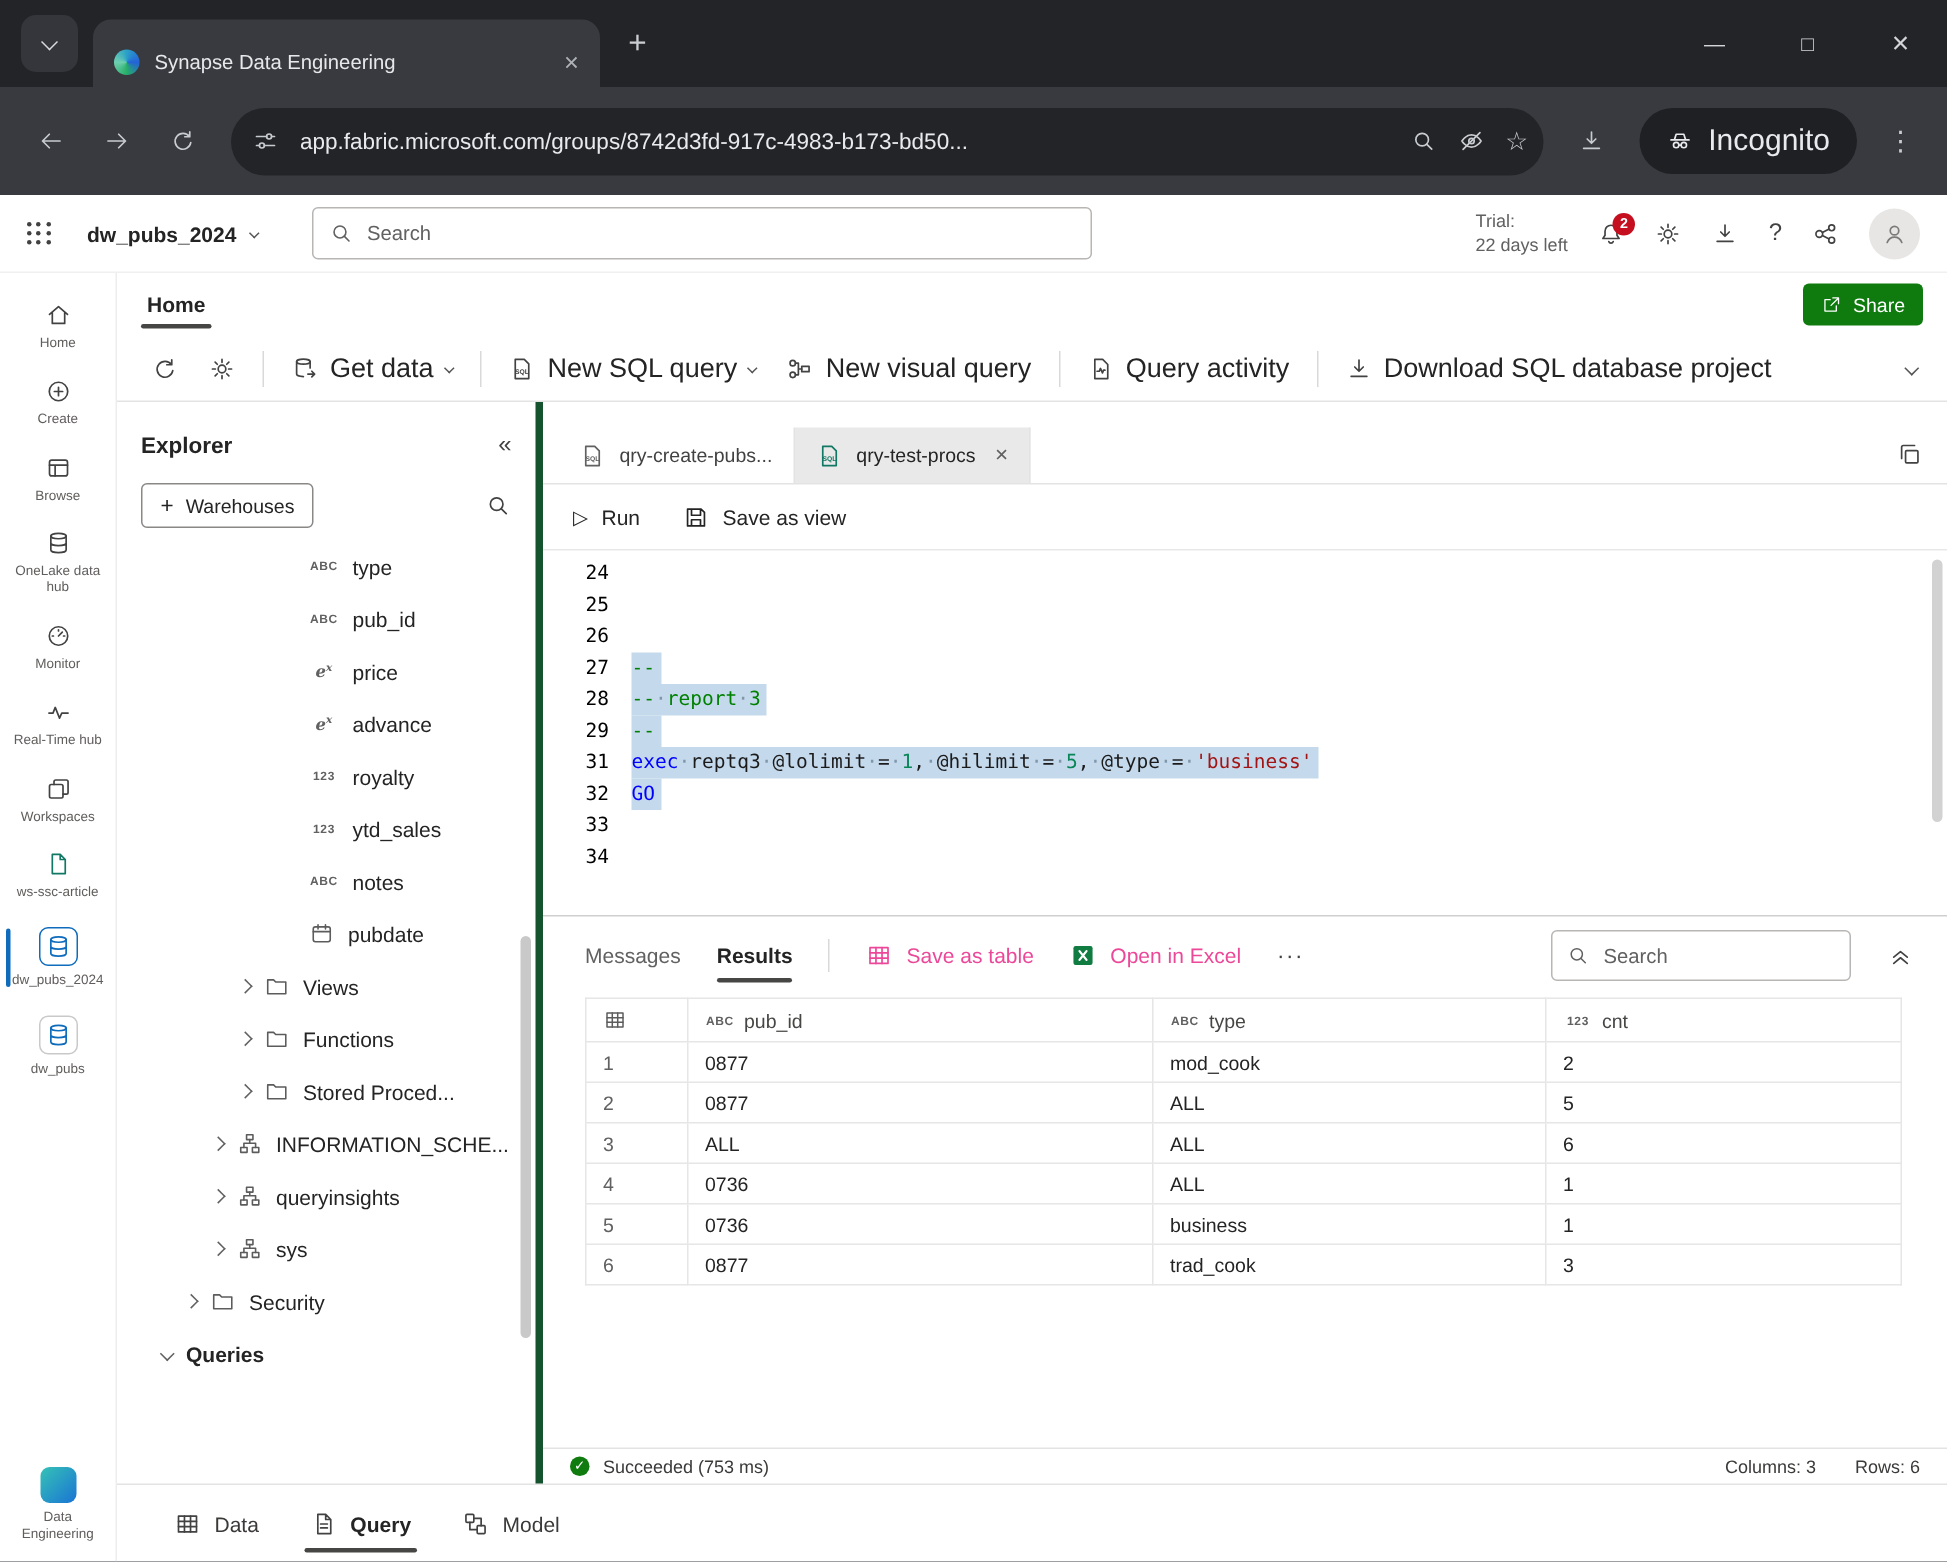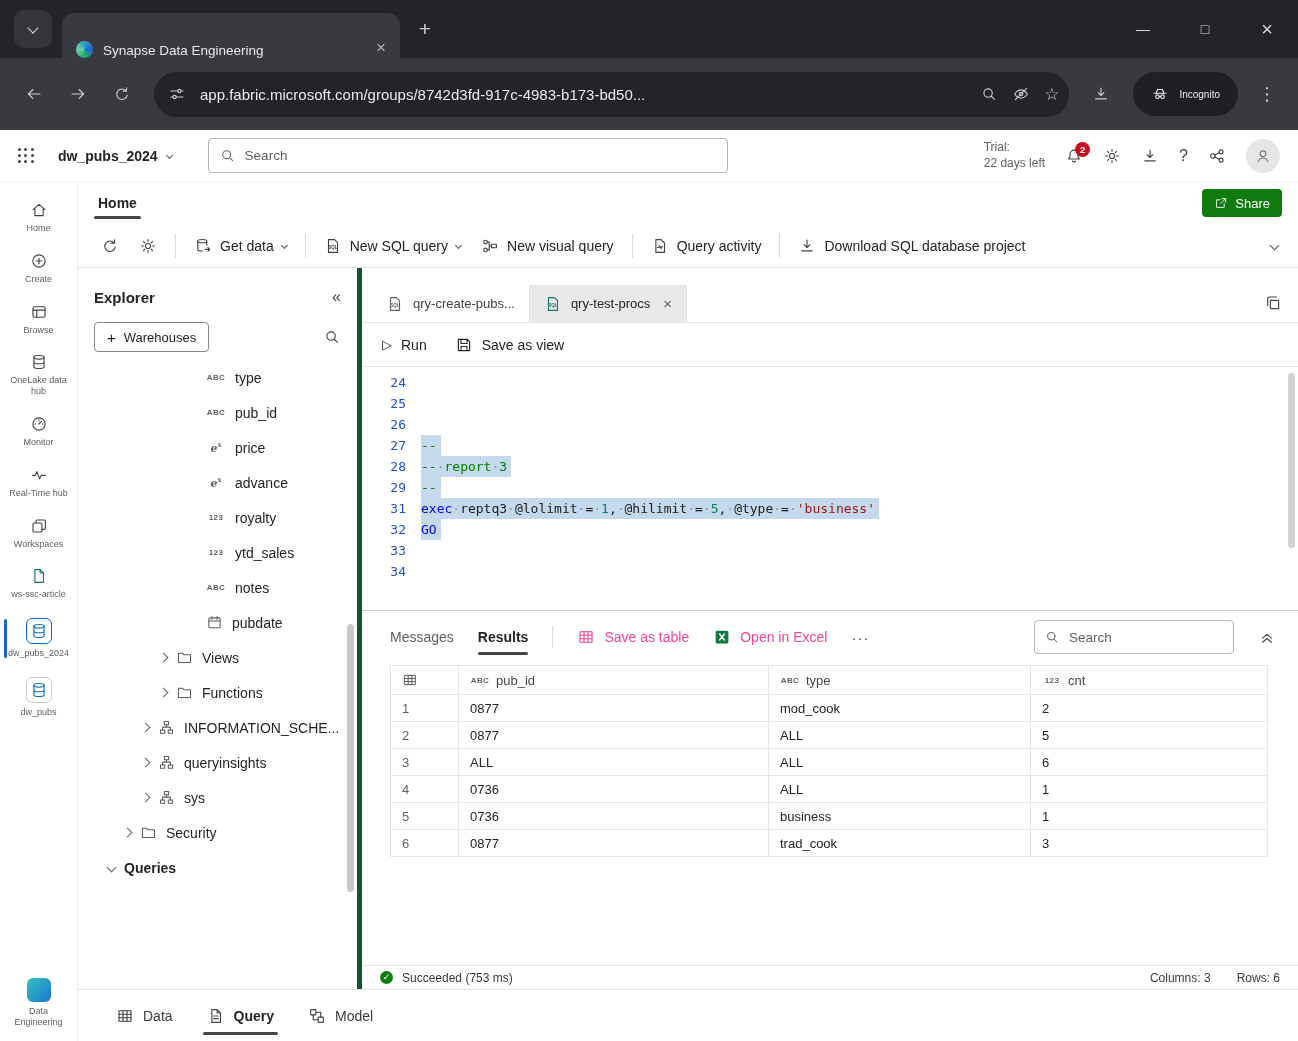--- a/index.html
+++ b/index.html
@@ -12,39 +12,39 @@
   .chev{display:inline-block;width:7px;height:7px;border-right:1.6px solid #555;border-bottom:1.6px solid #555;flex:none;}
   .chev.r{transform:rotate(-45deg);}
   .chev.d{transform:rotate(45deg);}
   .chev.sm{width:5px;height:5px;}
   
   .chrome{height:130px;background:#232428;}
   .tabstrip{height:58px;display:flex;align-items:flex-end;padding-left:10px;position:relative;}
   .tsearch{width:38px;height:38px;margin:0 10px 10px 4px;border-radius:10px;background:#34363b;
     display:flex;align-items:center;justify-content:center;}
   .tsearch .chev{border-color:#d8dadd;width:8px;height:8px;margin-top:-3px;}
-  .btab{width:338px;height:45px;background:#383a3f;border-radius:12px 12px 0 0;display:flex;align-items:flex-end;
+  .btab{width:338px;height:45px;background:#383a3f;border-radius:12px 12px 0 0;display:flex;align-items:center;
     gap:10px;padding:12px 10px 0 14px;color:#e6e8ea;}
   .favicon{width:17px;height:17px;border-radius:50%;flex:none;
     background:conic-gradient(#2aa0c8,#2462d8,#27ae68,#6fd0b0,#2aa0c8);}
   .btab-title{font-size:13.5px;flex:1;white-space:nowrap;overflow:hidden;}
   .btab-close{color:#aeb1b6;font-size:17px;padding:0 4px;}
   .newtab{width:34px;height:34px;margin:0 0 12px 8px;color:#c9ccd0;font-size:21px;display:flex;align-items:center;justify-content:center;}
   .winctl{position:absolute;right:0;top:0;height:58px;display:flex;}
   .winbtn{width:62px;height:100%;display:flex;align-items:center;justify-content:center;color:#d3d5d8;font-size:14px;}
   .winbtn.cls{font-size:20px;}
   .urlrow{height:72px;background:#383a3f;display:flex;align-items:center;padding:0 14px;gap:4px;color:#c8cbcf;}
   .navbtn{width:40px;height:40px;border-radius:50%;display:flex;align-items:center;justify-content:center;color:#c8cbcf;}
   .urlbar{flex:1;height:45px;background:#232428;border-radius:23px;display:flex;align-items:center;
     padding:0 10px 0 14px;gap:14px;margin:0 8px;color:#e8eaed;min-width:0;}
   .url-text{flex:1;font-size:15px;white-space:nowrap;overflow:hidden;color:#e8eaed;}
   .urlbar .ic{color:#c8cbcf;}
   .glyph-ic{font-size:17px;color:#c8cbcf;line-height:1;}
   .incog{height:44px;border-radius:22px;background:#1e2023;display:flex;align-items:center;gap:10px;
-    padding:0 18px;color:#e8eaed;font-size:10px;margin:0 8px;}
+    padding:0 18px;color:#e8eaed;font-size:20px;margin:0 8px;}
   .kebab{font-size:18px;color:#c8cbcf;padding:0 8px;}
   
   .app{position:absolute;top:130px;left:0;right:0;bottom:0;background:#fff;display:flex;flex-direction:column;}
   .appbar{height:52px;display:flex;align-items:center;padding:0 18px;gap:14px;border-bottom:1px solid #f0f0f0;flex:none;}
   .waffle{width:16px;height:16px;display:grid;grid-template-columns:repeat(3,1fr);gap:3px;flex:none;}
   .waffle i{background:#424242;border-radius:50%;width:3px;height:3px;}
   .ws-name{display:flex;align-items:center;gap:9px;font-size:14px;font-weight:700;color:#242424;margin-left:10px;}
   .appsearch{position:relative;margin-left:22px;}
   .appsearch input{width:520px;height:35px;border:1px solid #b8b6b4;border-radius:4px;padding:0 12px 0 36px;
     font-size:13.5px;color:#242424;font-family:inherit;outline:none;background:#fff;}
@@ -74,21 +74,21 @@
   
   .content{flex:1;display:flex;flex-direction:column;min-width:0;}
   .ribbon-tabs{height:42px;display:flex;align-items:center;padding:0 16px;flex:none;}
   .home-tab{position:relative;font-size:14px;font-weight:700;color:#242424;height:100%;display:flex;align-items:center;padding:0 4px;}
   .home-tab::after{content:"";position:absolute;left:0;right:0;bottom:5px;height:3px;border-radius:2px;background:#464644;}
   .share-btn{margin-left:auto;height:28px;background:#0f7b0f;color:#fff;border:none;border-radius:4px;
     display:flex;align-items:center;gap:7px;padding:0 12px;font-size:13px;font-family:inherit;}
   .share-btn .ic{width:14px;height:14px;}
   .ribbon-bar{height:44px;display:flex;align-items:center;gap:2px;padding:0 14px;border-bottom:1px solid #e3e3e3;
     color:#242424;flex:none;}
-  .rb-btn{display:flex;align-items:center;gap:8px;font-size:14px;padding:0 9px;height:32px;border-radius:4px;color:#242424;}
+  .rb-btn{display:flex;align-items:center;gap:8px;font-size:18px;padding:0 9px;height:32px;border-radius:4px;color:#242424;}
   .rb-btn .ic{color:#424242;}
   .rb-sep{width:1px;height:24px;background:#d9d9d9;margin:0 7px;flex:none;}
   .rb-caret{margin-left:auto;margin-right:6px;}
   .c-gearblue{color:#0e7a7a;}
   
   .work{flex:1;display:flex;min-height:0;}
   .explorer{width:284px;border-right:5px solid #14532d;position:relative;flex:none;overflow:hidden;}
   .exp-head{display:flex;align-items:center;padding:20px 16px 0;}
   .exp-title{font-size:15px;font-weight:700;color:#242424;flex:1;}
   .exp-collapse{font-size:16px;color:#424242;}
@@ -116,21 +116,21 @@
   .c-gray{color:#616161;}
   .c-sqlactive{color:#117865;}
   .alltabs{margin-left:auto;margin-bottom:10px;color:#424242;}
   .runbar{height:44px;display:flex;align-items:center;gap:28px;padding:0 20px;border-bottom:1px solid #e8e8e8;
     font-size:14px;color:#242424;flex:none;}
   .runbar .grp{display:flex;align-items:center;gap:9px;}
   .play{font-size:13px;}
   .editor{height:243px;position:relative;padding-top:5px;flex:none;
     font-family:"DejaVu Sans Mono",monospace;font-size:13px;line-height:21px;overflow:hidden;}
   .ed-line{display:flex;height:21px;}
-  .ln{width:44px;text-align:right;color:#1d4ed8;flex:none;}
+  .ln{width:44px;text-align:right;color:#000000;flex:none;}
   .code{margin-left:15px;white-space:pre;}
   .selwrap{background:#c4d9ec;padding-right:4px;display:inline-block;}
   .ws{color:#7f97a8;}
   .tok-comment{color:#008000;}
   .tok-keyword{color:#0000ff;}
   .tok-string{color:#a31515;}
   .tok-number{color:#098658;}
   .tok-plain{color:#1b1b1b;}
   .ed-scroll{position:absolute;right:3px;top:6px;width:7px;height:175px;border-radius:4px;background:#d2d2d2;}
   
@@ -629,20 +629,27 @@
                     <use href="#s-folder"></use>
                   </svg>
                   <span>Views</span>
                 </div>
                 <div class="tree-row" style="padding-left: 82px;">
                   <span class="chev r"></span>
                   <svg class="ic">
                     <use href="#s-folder"></use>
                   </svg>
                   <span>Functions</span>
+                </div>
+                <div class="tree-row" style="padding-left: 82px;">
+                  <span class="chev r"></span>
+                  <svg class="ic">
+                    <use href="#s-folder"></use>
+                  </svg>
+                  <span>Stored Proced...</span>
                 </div>
                 <div class="tree-row" style="padding-left: 64px;">
                   <span class="chev r"></span>
                   <svg class="ic">
                     <use href="#s-schema"></use>
                   </svg>
                   <span>INFORMATION_SCHE...</span>
                 </div>
                 <div class="tree-row" style="padding-left: 64px;">
                   <span class="chev r"></span>

